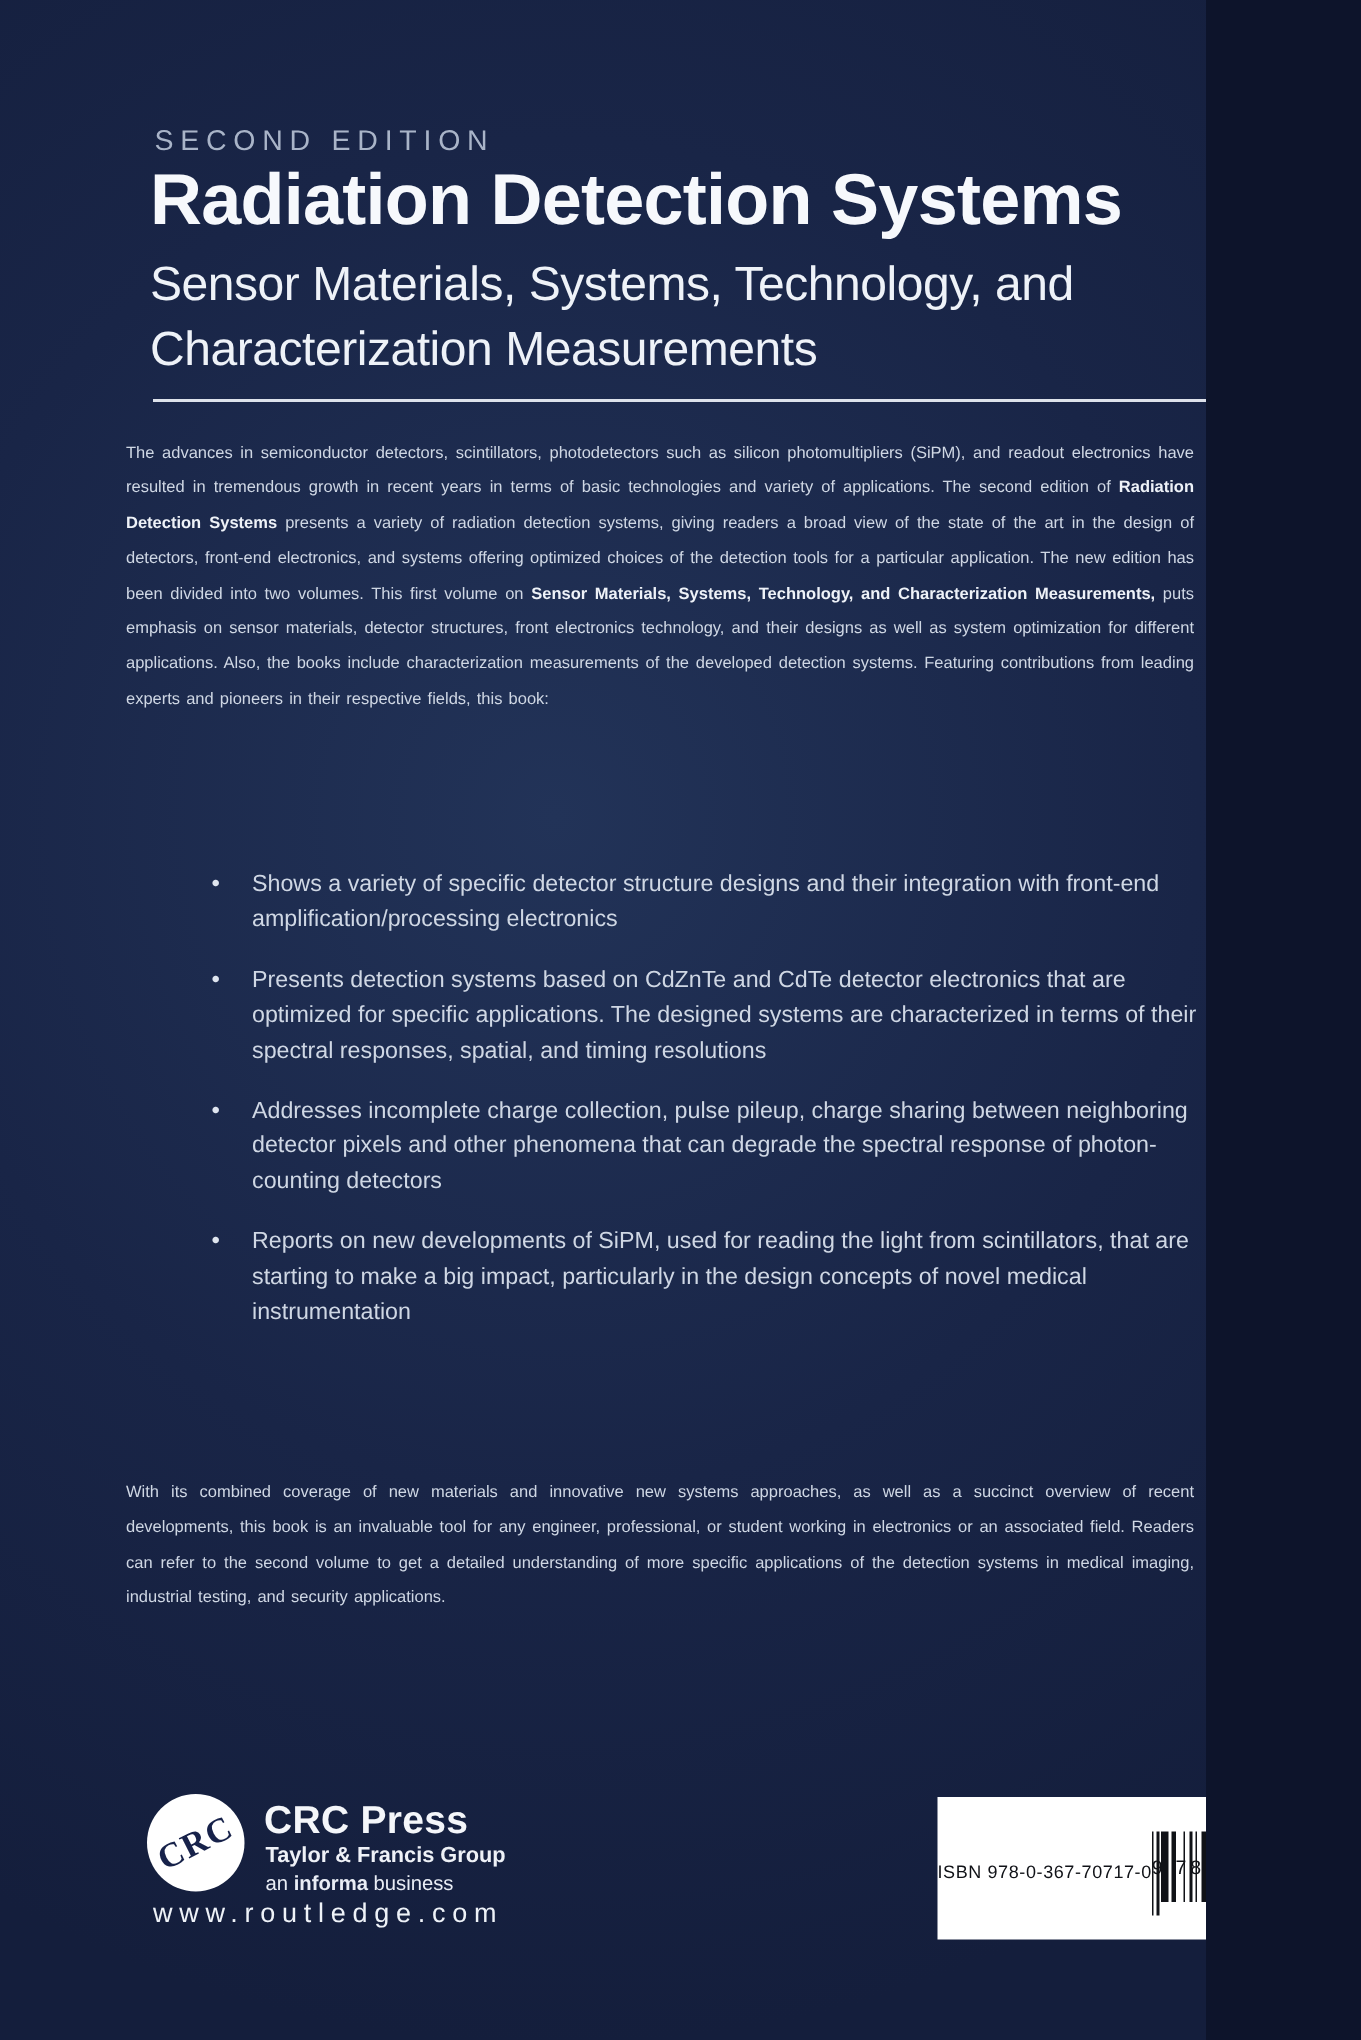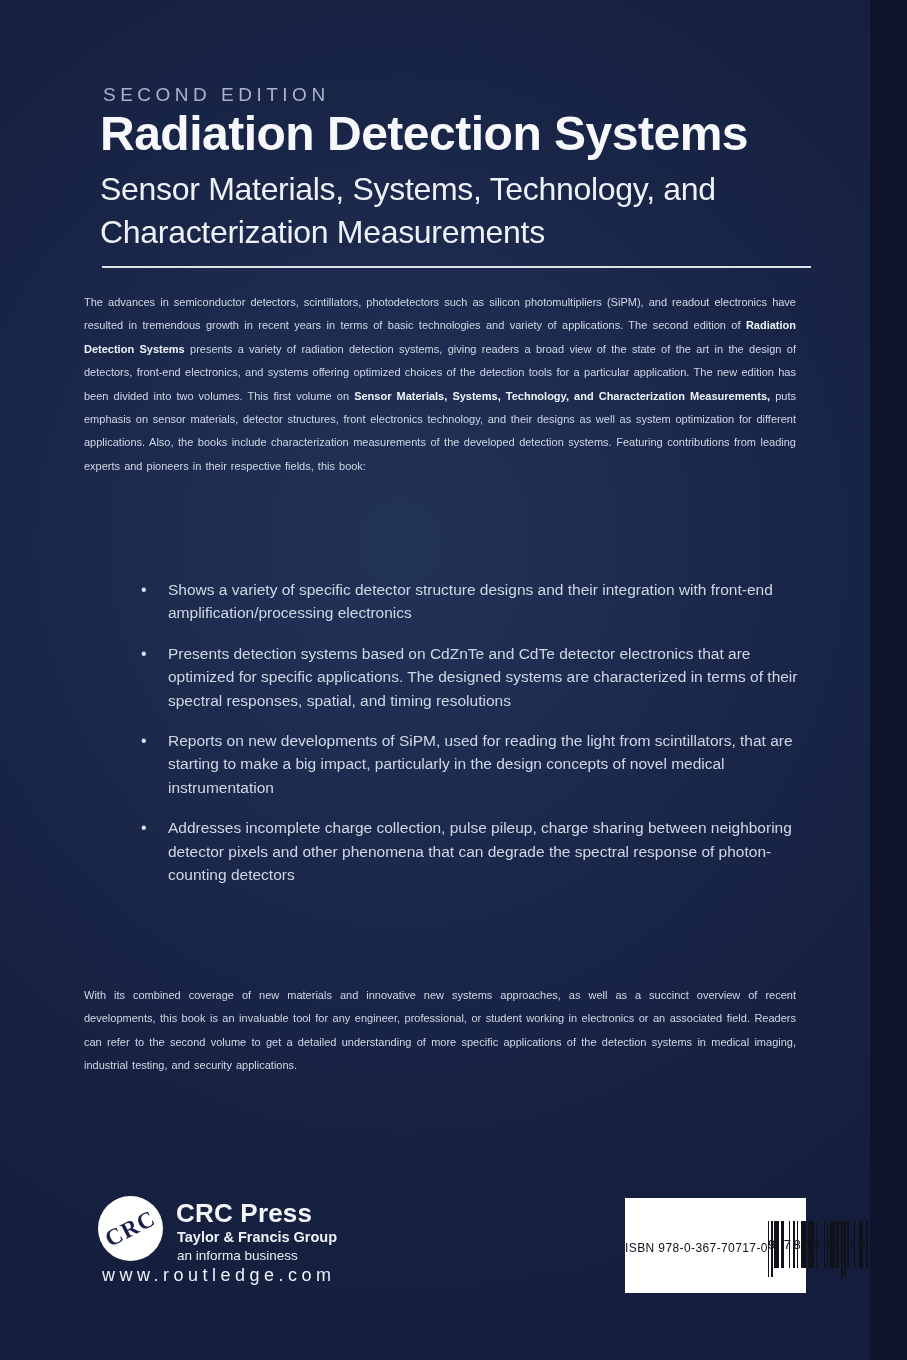--- a/index.html
+++ b/index.html
@@ -1,21 +1,21 @@
 <!DOCTYPE html>
 <html style="--background: #192547; --background-center: #223358; --title-text: #f6f8fc; --body-text: #cfd7e4; --muted-text: #a9b4c8; --barcode-bg: #ffffff; --barcode-ink: #101217; --bg: #192547; --bg-center: #223358; --title: #f6f8fc; --body: #cfd7e4; --muted: #a9b4c8; --ink: #101217; --paper: #ffffff;"><head>
 <meta charset="utf-8">
 <style>
   :root{
     --bg:#192547; --bg-center:#223358; --bg-edge:#141e3c;
     --title:#f6f8fc; --body:#cfd7e4; --muted:#a9b4c8; --ink:#101217; --paper:#ffffff;
   }
   html,body{margin:0;padding:0;background:#0d142b;}
   .cover{
-    position:relative; width:870px; height:1360px; overflow:hidden;
+    position:relative; width:804px; height:1360px; overflow:hidden;
     background:radial-gradient(ellipse 780px 820px at 46% 40%, var(--bg-center) 0%, var(--bg) 55%, var(--bg-edge) 100%);
     font-family:"Liberation Sans", sans-serif; color:var(--body);
   }
   .edition{
     position:absolute; top:84px; left:103px;
     font-size:19px; letter-spacing:4.5px; font-weight:500; color:var(--muted);
   }
   .title{
     position:absolute; top:108px; left:100px; width:760px;
     font-size:48px; font-weight:700; color:var(--title); letter-spacing:-0.5px; line-height:1.1;
@@ -52,21 +52,21 @@
     position:absolute; top:1196px; left:98px; width:65px; height:65px; border-radius:50%;
     background:var(--paper); display:flex; align-items:center; justify-content:center;
   }
   .logo-monogram{
     font-weight:700; font-size:23px; color:#17224a; transform:rotate(-27deg);
     letter-spacing:1px; font-family:"Liberation Serif", serif;
   }
   .pub-name{position:absolute; top:1198px; left:176px; font-size:26px; font-weight:600; color:#f4f6fa; letter-spacing:0.2px;}
   .pub-group{position:absolute; top:1229px; left:177px; font-size:14.5px; font-weight:600; color:#eef1f7;}
   .pub-business{position:absolute; top:1248px; left:177px; font-size:13.5px; color:#e9edf5;}
-  .pub-business .b{font-weight:400;}
+  .pub-business .b{font-weight:700;}
   .website{position:absolute; top:1265px; left:102px; font-size:18px; letter-spacing:4.5px; color:#eef2f8;}
   .ebook-note{position:absolute; top:1299px; left:100px; font-size:12.5px; font-weight:600; color:#e0e6ef; letter-spacing:0.1px;}
   
   .barcode-box{
     position:absolute; top:1198px; left:625px; width:181px; height:95px;
     background:var(--paper); display:flex; flex-direction:row; align-items:center;
     padding-top:5px; box-sizing:border-box;
   }
   .isbn-label{font-size:12px; color:var(--ink); letter-spacing:0.4px; white-space:nowrap;}
   .bars{position:relative; width:151px; height:56px; margin-top:2px;}
@@ -84,22 +84,22 @@
   <div class="edition">SECOND EDITION</div>
   <h1 class="title" style="margin:0;">Radiation Detection Systems</h1>
   <div class="subtitle">Sensor Materials, Systems, Technology, and Characterization Measurements</div>
   <div class="rule"></div>
 
   <p class="para intro" style="margin:0;"><span>The advances in semiconductor detectors, scintillators, photodetectors such as silicon photomultipliers (SiPM), and readout electronics have resulted in tremendous growth in recent years in terms of basic technologies and variety of applications. The second edition of </span><span class="b">Radiation Detection Systems</span><span> presents a variety of radiation detection systems, giving readers a broad view of the state of the art in the design of detectors, front-end electronics, and systems offering optimized choices of the detection tools for a particular application. The new edition has been divided into two volumes. This first volume on </span><span class="b">Sensor Materials, Systems, Technology, and Characterization Measurements,</span><span> puts emphasis on sensor materials, detector structures, front electronics technology, and their designs as well as system optimization for different applications. Also, the books include characterization measurements of the developed detection systems. Featuring contributions from leading experts and pioneers in their respective fields, this book:</span></p>
 
   <ul class="bullets">
       <li>Shows a variety of specific detector structure designs and their integration with front-end amplification/processing electronics</li>
       <li>Presents detection systems based on CdZnTe and CdTe detector electronics that are optimized for specific applications. The designed systems are characterized in terms of their spectral responses, spatial, and timing resolutions</li>
+      <li>Addresses incomplete charge collection, pulse pileup, charge sharing between neighboring detector pixels and other phenomena that can degrade the spectral response of photon-counting detectors</li>
       <li>Reports on new developments of SiPM, used for reading the light from scintillators, that are starting to make a big impact, particularly in the design concepts of novel medical instrumentation</li>
-      <li>Addresses incomplete charge collection, pulse pileup, charge sharing between neighboring detector pixels and other phenomena that can degrade the spectral response of photon-counting detectors</li>
     </ul>
 
   <p class="para outro" style="margin:0;">With its combined coverage of new materials and innovative new systems approaches, as well as a succinct overview of recent developments, this book is an invaluable tool for any engineer, professional, or student working in electronics or an associated field. Readers can refer to the second volume to get a detailed understanding of more specific applications of the detection systems in medical imaging, industrial testing, and security applications.</p>
 
 
   <div class="logo-circle">
     <span class="logo-monogram">CRC</span>
   </div>
   <div class="pub-name">CRC Press</div>
   <div class="pub-group">Taylor &amp; Francis Group</div>

